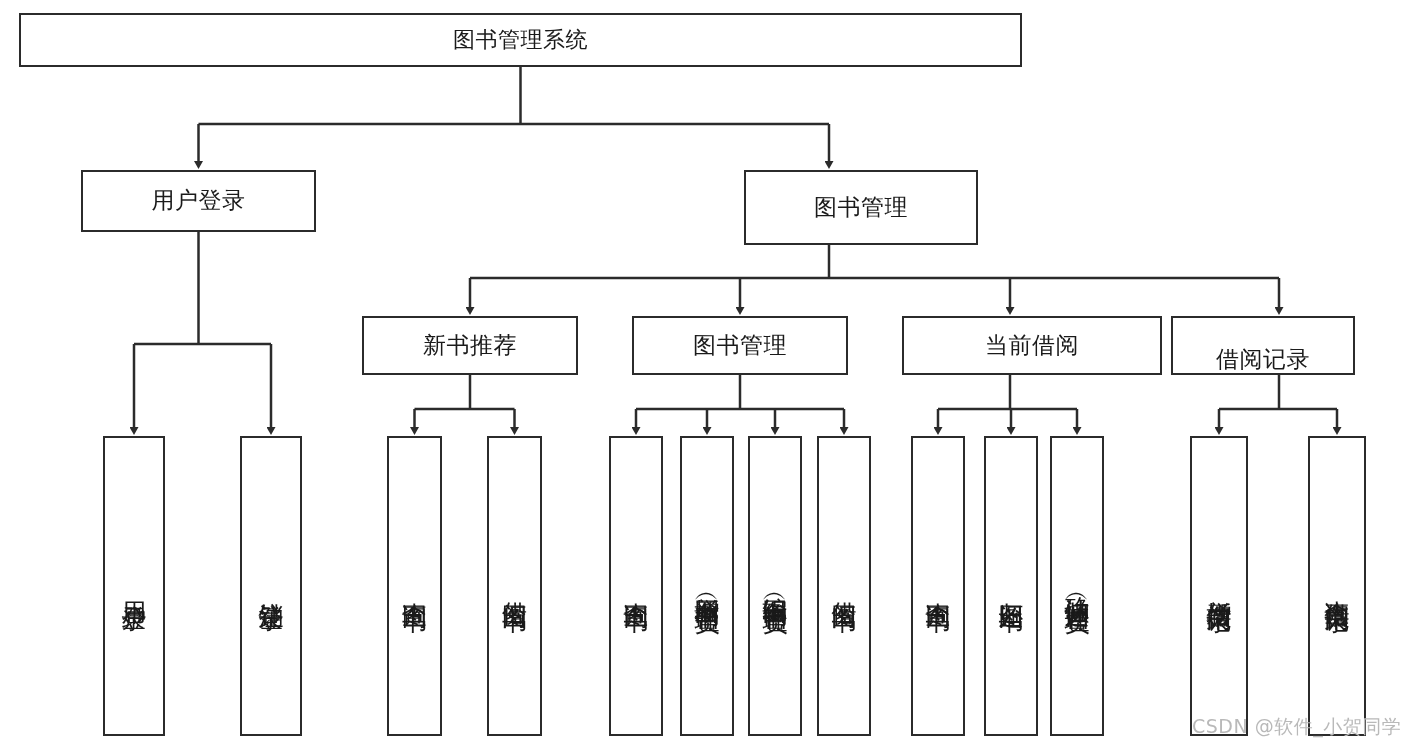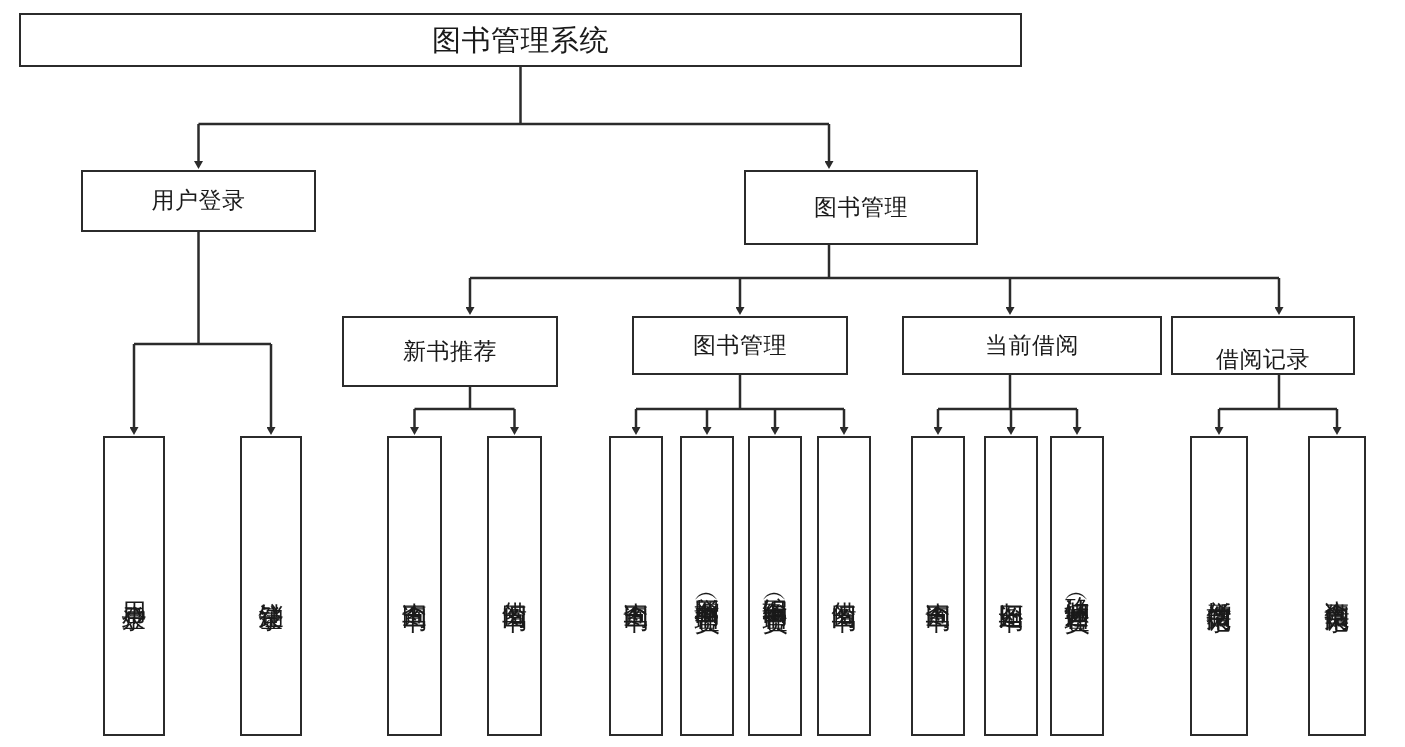--- a/index.html
+++ b/index.html
@@ -40,21 +40,21 @@
     display: block;
     text-align: center;
     line-height: 1.18;
     white-space: pre;
   }
   .node.horiz .label {
     font-size: 23px;
     letter-spacing: 0.5px;
   }
   .node.root .label {
-    font-size: 29px;
+    font-size: 22px;
     letter-spacing: 0.5px;
   }
   .node.vert {
     align-items: center;
     justify-content: center;
     padding: 4px 0;
   }
   .node.vert .label {
     writing-mode: vertical-rl;
     text-orientation: upright;
@@ -119,21 +119,21 @@
   <div id="nodes">
       <div class="node root horiz" style="left: 19px; top: 13px; width: 1003px; height: 54px; border-color: rgb(43, 43, 43); color: rgb(26, 26, 26);">
         <span class="label">图书管理系统</span>
       </div>
       <div class="node level2 horiz" style="left: 81px; top: 170px; width: 235px; height: 62px; border-color: rgb(43, 43, 43); color: rgb(26, 26, 26);">
         <span class="label">用户登录</span>
       </div>
       <div class="node level2 horiz" style="left: 712px; top: 170px; width: 234px; height: 75px; border-color: rgb(43, 43, 43); color: rgb(26, 26, 26); margin-left: 32px;">
         <span class="label">图书管理</span>
       </div>
-      <div class="node level3 horiz" style="left: 342px; top: 316px; width: 216px; height: 71px; border-color: rgb(43, 43, 43); color: rgb(26, 26, 26);">
+      <div class="node level3 horiz" style="left: 362px; top: 316px; width: 216px; height: 59px; border-color: rgb(43, 43, 43); color: rgb(26, 26, 26);">
         <span class="label">新书推荐</span>
       </div>
       <div class="node level3 horiz" style="left: 632px; top: 316px; width: 216px; height: 59px; border-color: rgb(43, 43, 43); color: rgb(26, 26, 26);">
         <span class="label">图书管理</span>
       </div>
       <div class="node level3 horiz" style="left: 902px; top: 316px; width: 260px; height: 59px; border-color: rgb(43, 43, 43); color: rgb(26, 26, 26);">
         <span class="label">当前借阅</span>
       </div>
       <div class="node level3 horiz" style="left: 1171px; top: 316px; width: 184px; height: 59px; border-color: rgb(43, 43, 43); color: rgb(26, 26, 26); align-items: flex-end;">
         <span class="label">借阅记录</span>
@@ -171,13 +171,14 @@
       <div class="node leaf vert" style="left: 1050px; top: 436px; width: 54px; height: 300px; border-color: rgb(43, 43, 43); color: rgb(26, 26, 26);">
         <span class="label">确认归还（管理员）</span>
       </div>
       <div class="node leaf vert" style="left: 1190px; top: 436px; width: 58px; height: 300px; border-color: rgb(43, 43, 43); color: rgb(26, 26, 26);">
         <span class="label">新增借阅记录</span>
       </div>
       <div class="node leaf vert" style="left: 1308px; top: 436px; width: 58px; height: 300px; border-color: rgb(43, 43, 43); color: rgb(26, 26, 26);">
         <span class="label">查询借阅记录</span>
       </div>
     </div>
+  <div class="watermark" style="left: 1192px; top: 714px; color: rgb(185, 185, 185);">CSDN @软件_小贺同学</div>
 </div>
 
 </body></html>

